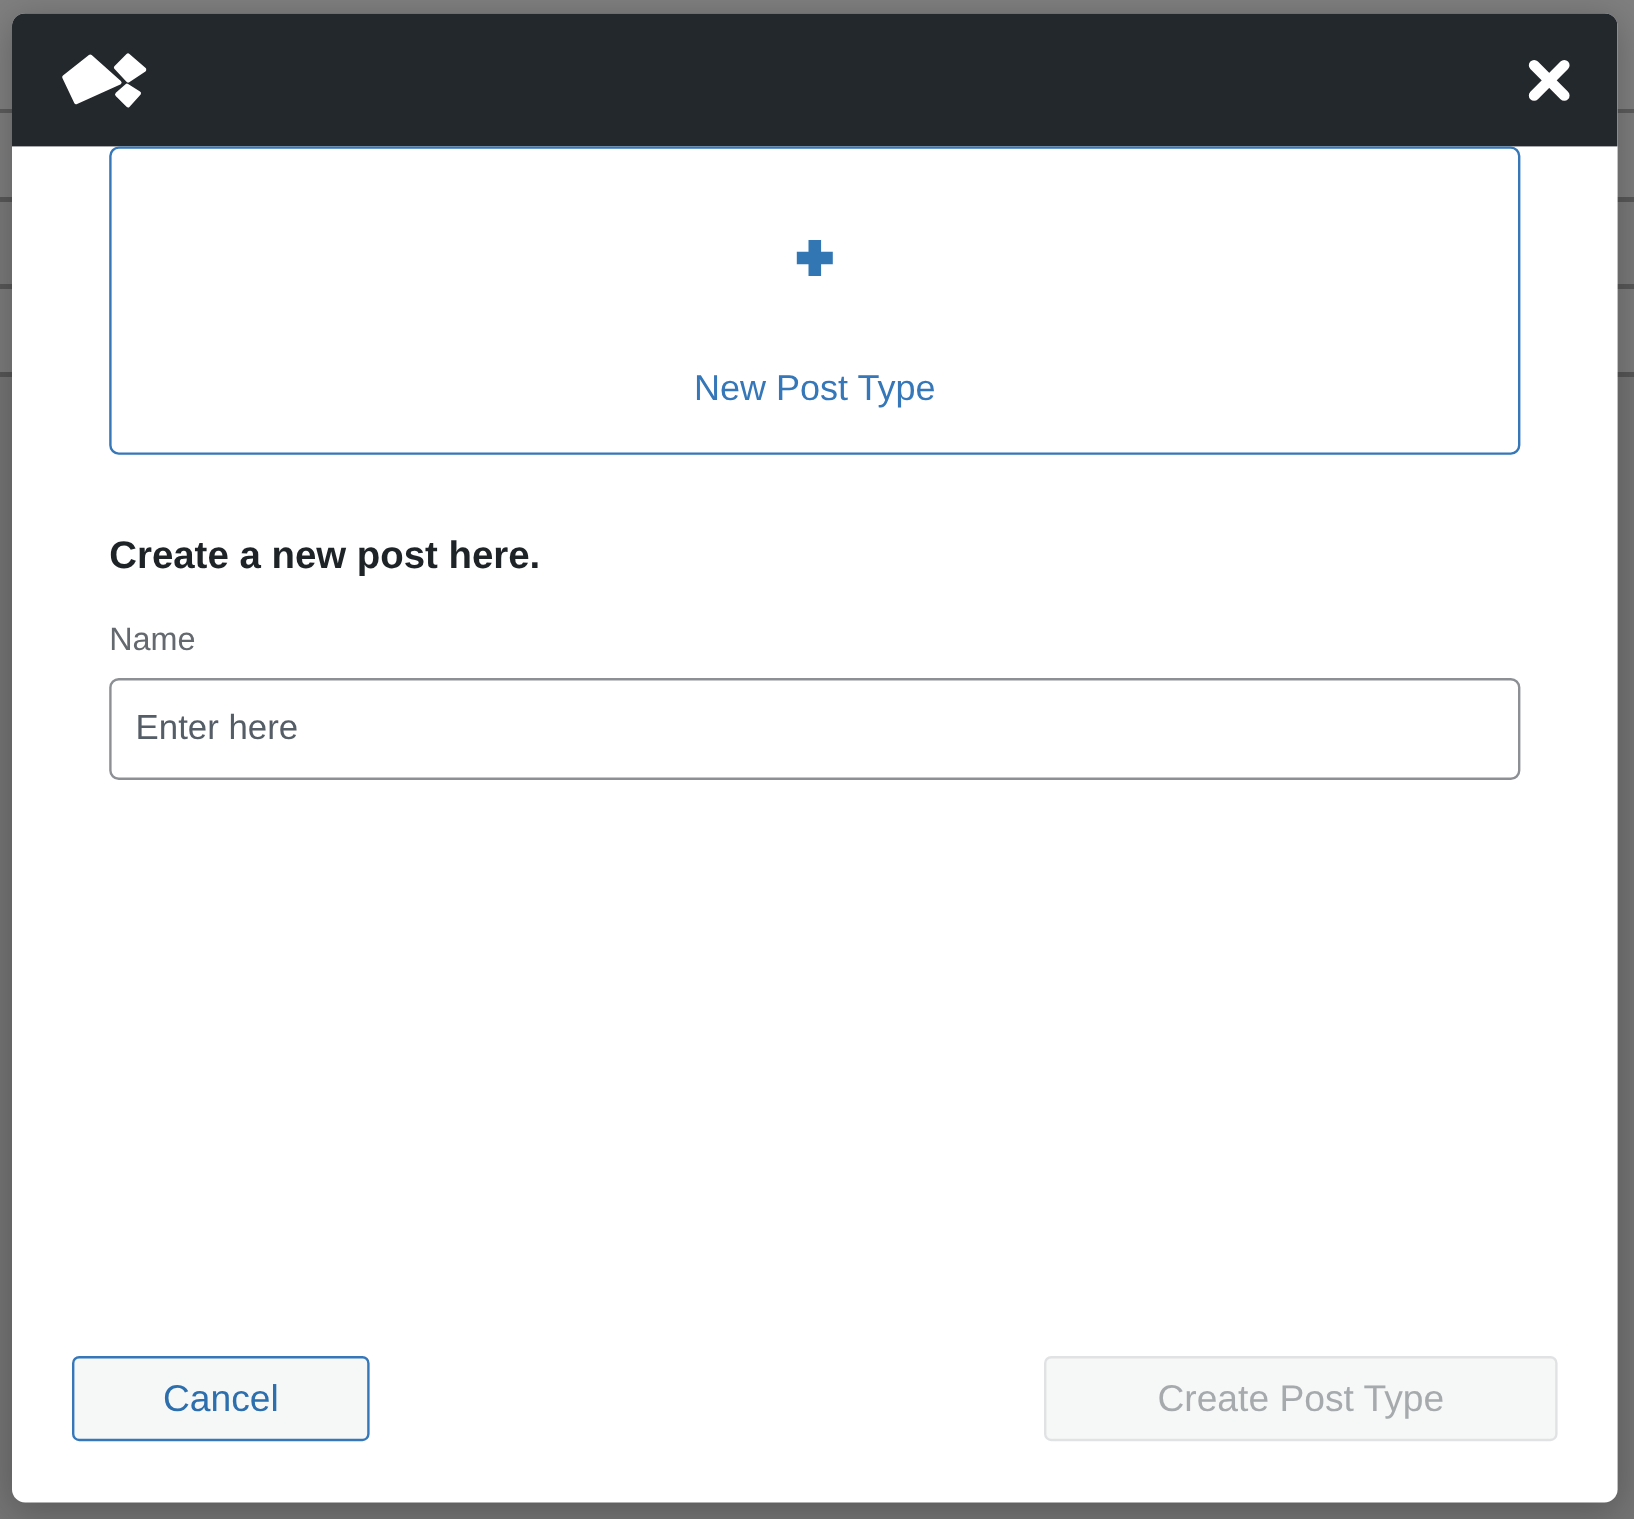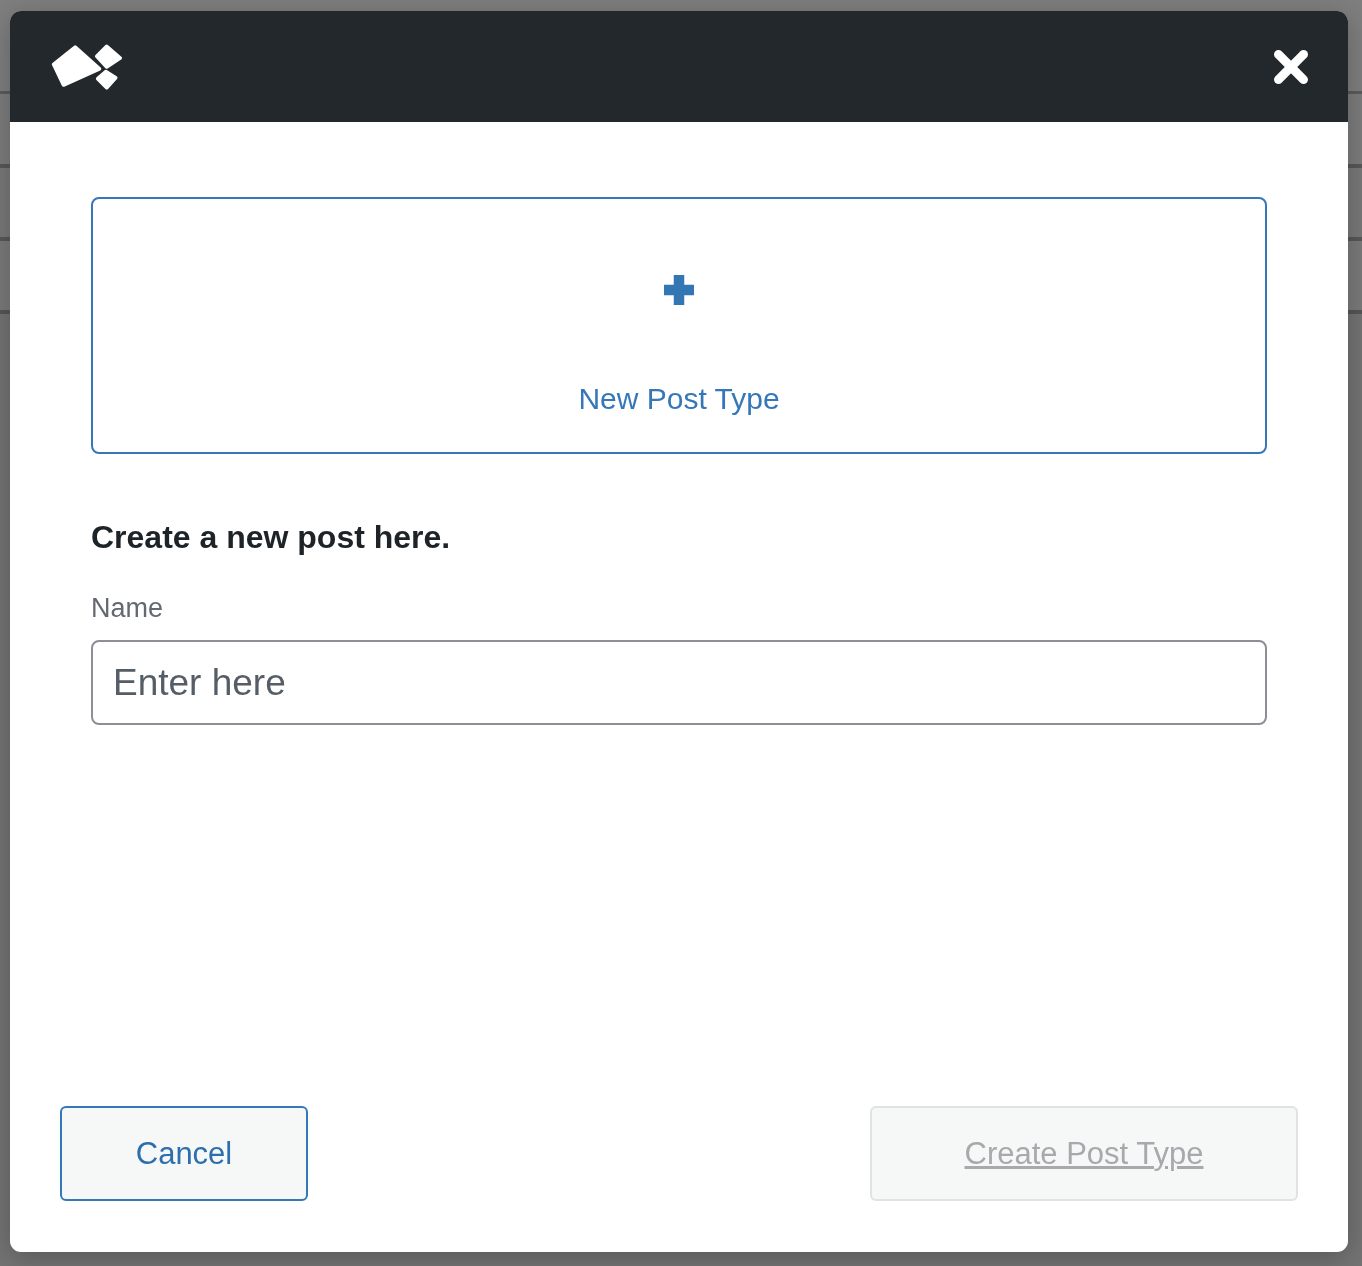--- a/index.html
+++ b/index.html
@@ -56,21 +56,20 @@
     display: flex; align-items: center; justify-content: center;
   }
 
   .modal-body {
     padding: 0 81px;
     flex: 1 1 auto;
   }
 
   
   .type-cards {
-    margin-top: 75px;
     display: flex;
     gap: 25px;
   }
   .type-card {
     flex: 1 1 0;
     height: 257px;
     background: #ffffff;
     border: 2px solid #c6c8cb;
     border-radius: 8px;
     cursor: pointer;
@@ -110,57 +109,56 @@
   }
   .name-input {
     display: block;
     margin-top: 16px;
     width: 100%;
     height: 85px;
     border: 2px solid #8c8f94;
     border-radius: 8px;
     padding: 0 20px;
     font-family: "Liberation Sans", sans-serif;
-    font-size: 37px;
+    font-size: 29px;
     color: #2c3338;
     background: #fff;
     outline: none;
   }
   .name-input::placeholder { color: #555d66; opacity: 1; }
 
   
   .modal-footer {
     margin-top: auto;
     flex: 0 0 auto;
     display: flex;
     justify-content: space-between;
     align-items: center;
     padding: 0 50px 51px 50px;
   }
   .btn {
-    height: 95px;
+    height: 71px;
     border-radius: 6px;
     font-family: "Liberation Sans", sans-serif;
     font-size: 31px;
     display: flex; align-items: center; justify-content: center;
     cursor: pointer;
   }
   .btn-cancel {
     width: 248px;
     background: #f6f7f7;
     border: 2px solid #3577b8;
     color: #2d6ead;
   }
   .btn-create {
     width: 428px;
     background: #f6f7f7;
     border: 2px solid #e1e2e4;
     color: #a7aaad;
     cursor: default;
-    text-decoration: underline;
   }
 </style>
 </head>
 <body>
 
 <div class="backdrop"></div>
 
 <div class="modal">
 
   <div class="modal-header">

